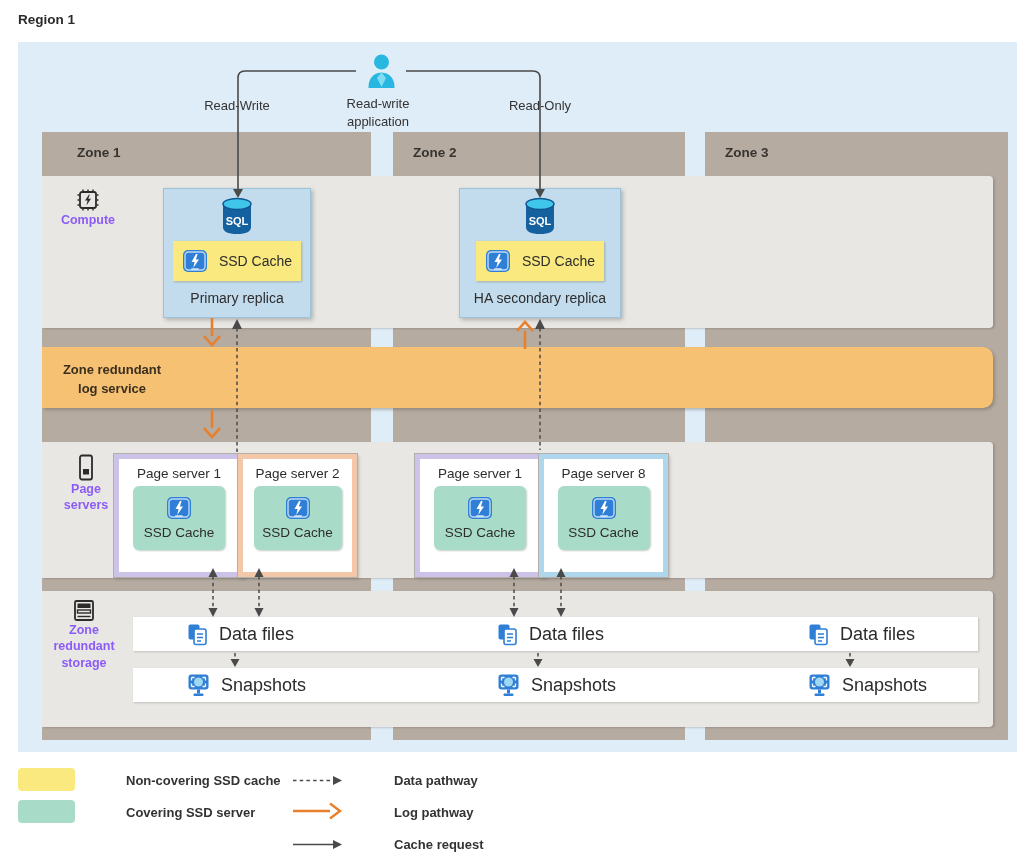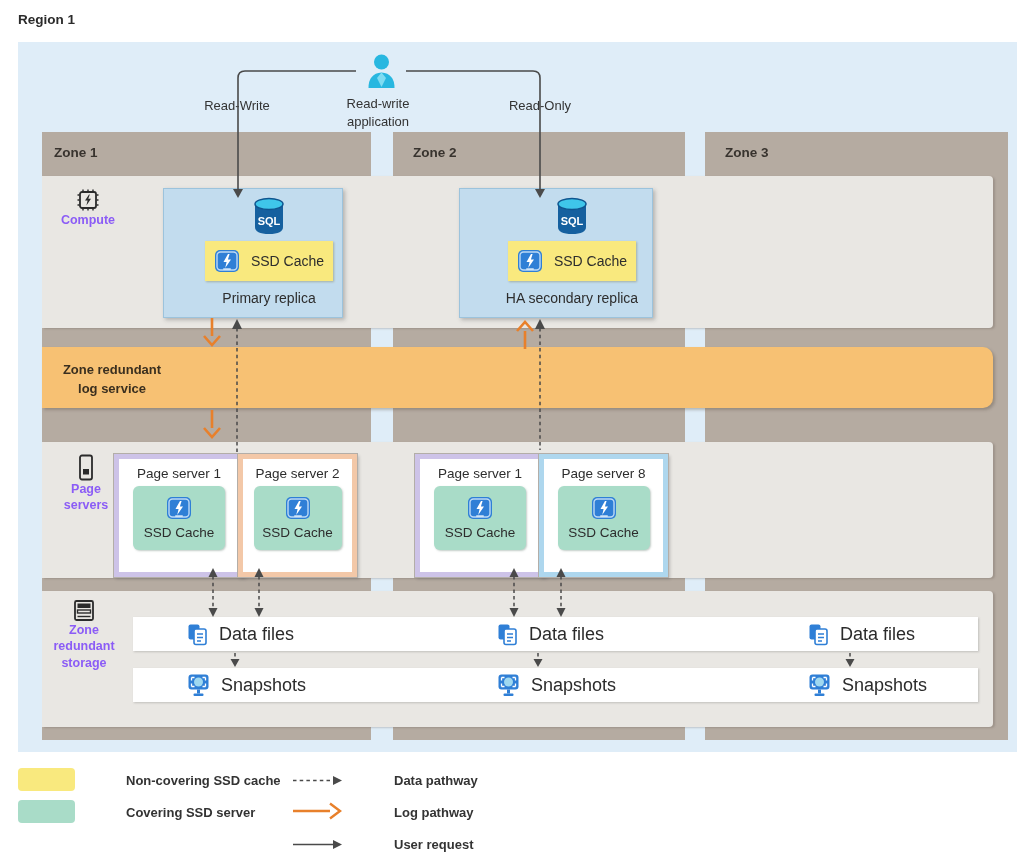--- a/index.html
+++ b/index.html
@@ -9,21 +9,21 @@
   }
   .abs{position:absolute;}
   .region{background:#dfedf8;}
   .zone-col{background:#b5aba1;}
   .zone-title{font-size:13.5px;font-weight:bold;color:#38332e;}
   .strip{background:#e9e7e3;border-radius:0 4px 4px 0;box-shadow:2px 1px 2px rgba(90,80,70,0.25);}
   .log-band{background:#f7c173;border-radius:0 10px 10px 0;box-shadow:2px 2px 3px rgba(90,80,70,0.35);}
   .row-label{font-weight:bold;font-size:12.5px;color:#8b5cf6;text-align:center;line-height:1.3;}
   .log-label{font-weight:bold;font-size:13px;color:#3a2f1f;text-align:center;line-height:1.45;}
   .replica-box{background:#c2dcee;border:1px solid #9cc3dc;box-shadow:2px 2px 4px rgba(80,80,80,0.35);
-    display:flex;flex-direction:column;align-items:center;padding-left:32px;}
+    display:flex;flex-direction:column;align-items:center;}
   .cache-yellow{background:#f9e97e;box-shadow:1px 1px 2px rgba(120,110,60,0.4);
     display:flex;align-items:center;justify-content:center;gap:11px;font-size:14px;color:#2d2d2d;}
   .replica-name{font-size:14px;color:#2d2d2d;margin-top:9px;}
   .ps-box{background:#ffffff;outline:1px solid #b3aea8;box-shadow:2px 2px 3px rgba(80,80,80,0.3);
     display:flex;flex-direction:column;align-items:center;}
   .ps-title{font-size:13.5px;color:#2d2d2d;margin-top:7px;}
   .cache-green{background:#a9dcc8;border-radius:6px;box-shadow:1px 1px 2px rgba(80,110,95,0.35);
     display:flex;flex-direction:column;align-items:center;justify-content:center;gap:5px;
     font-size:13.5px;color:#2d2d2d;}
   .white-bar{background:#ffffff;box-shadow:1px 1px 2px rgba(100,100,100,0.3);}
@@ -40,21 +40,21 @@
 <div class="canvas">
 
   <div class="abs" style="left:18px;top:12px;font-size:13.5px;font-weight:bold;color:#2b2b2b;">Region 1</div>
 
   <div class="abs region" style="left:18px;top:42px;width:999px;height:710px;"></div>
 
   <div class="abs zone-col" style="left:42px;top:132px;width:329px;height:608px;"></div>
   <div class="abs zone-col" style="left:393px;top:132px;width:292px;height:608px;"></div>
   <div class="abs zone-col" style="left:705px;top:132px;width:303px;height:608px;"></div>
 
-  <div class="abs zone-title" style="left:54px;top:145px;">Zone 1</div>
+  <div class="abs zone-title" style="left:77px;top:145px;">Zone 1</div>
   <div class="abs zone-title" style="left:413px;top:145px;">Zone 2</div>
   <div class="abs zone-title" style="left:725px;top:145px;">Zone 3</div>
 
   <div class="abs strip" style="left:42px;top:176px;width:951px;height:152px;"></div>
   <div class="abs log-band" style="left:42px;top:347px;width:951px;height:61px;"></div>
   <div class="abs strip" style="left:42px;top:442px;width:951px;height:136px;"></div>
   <div class="abs strip" style="left:42px;top:591px;width:951px;height:136px;"></div>
 
   <div class="abs" style="left:56px;top:188px;width:64px;text-align:center;">
     <span>
@@ -359,16 +359,16 @@
       </svg>
     </span>
     <div class="abs legend-label" style="left:340px;top:41px;">Log pathway</div>
 
     <span class="abs" style="left:274px;top:74px;">
       <svg width="52" height="13" viewBox="0 0 52 13">
         <path d="M1 6.5 H41" stroke="#4a4a4a" stroke-width="1.6" fill="none"></path>
         <polygon points="41,2 41,11 50,6.5" fill="#4a4a4a"></polygon>
       </svg>
     </span>
-    <div class="abs legend-label" style="left:340px;top:73px;">User request</div>
+    <div class="abs legend-label" style="left:340px;top:73px;">Cache request</div>
   </div>
 
 </div>
 
 </body></html>

